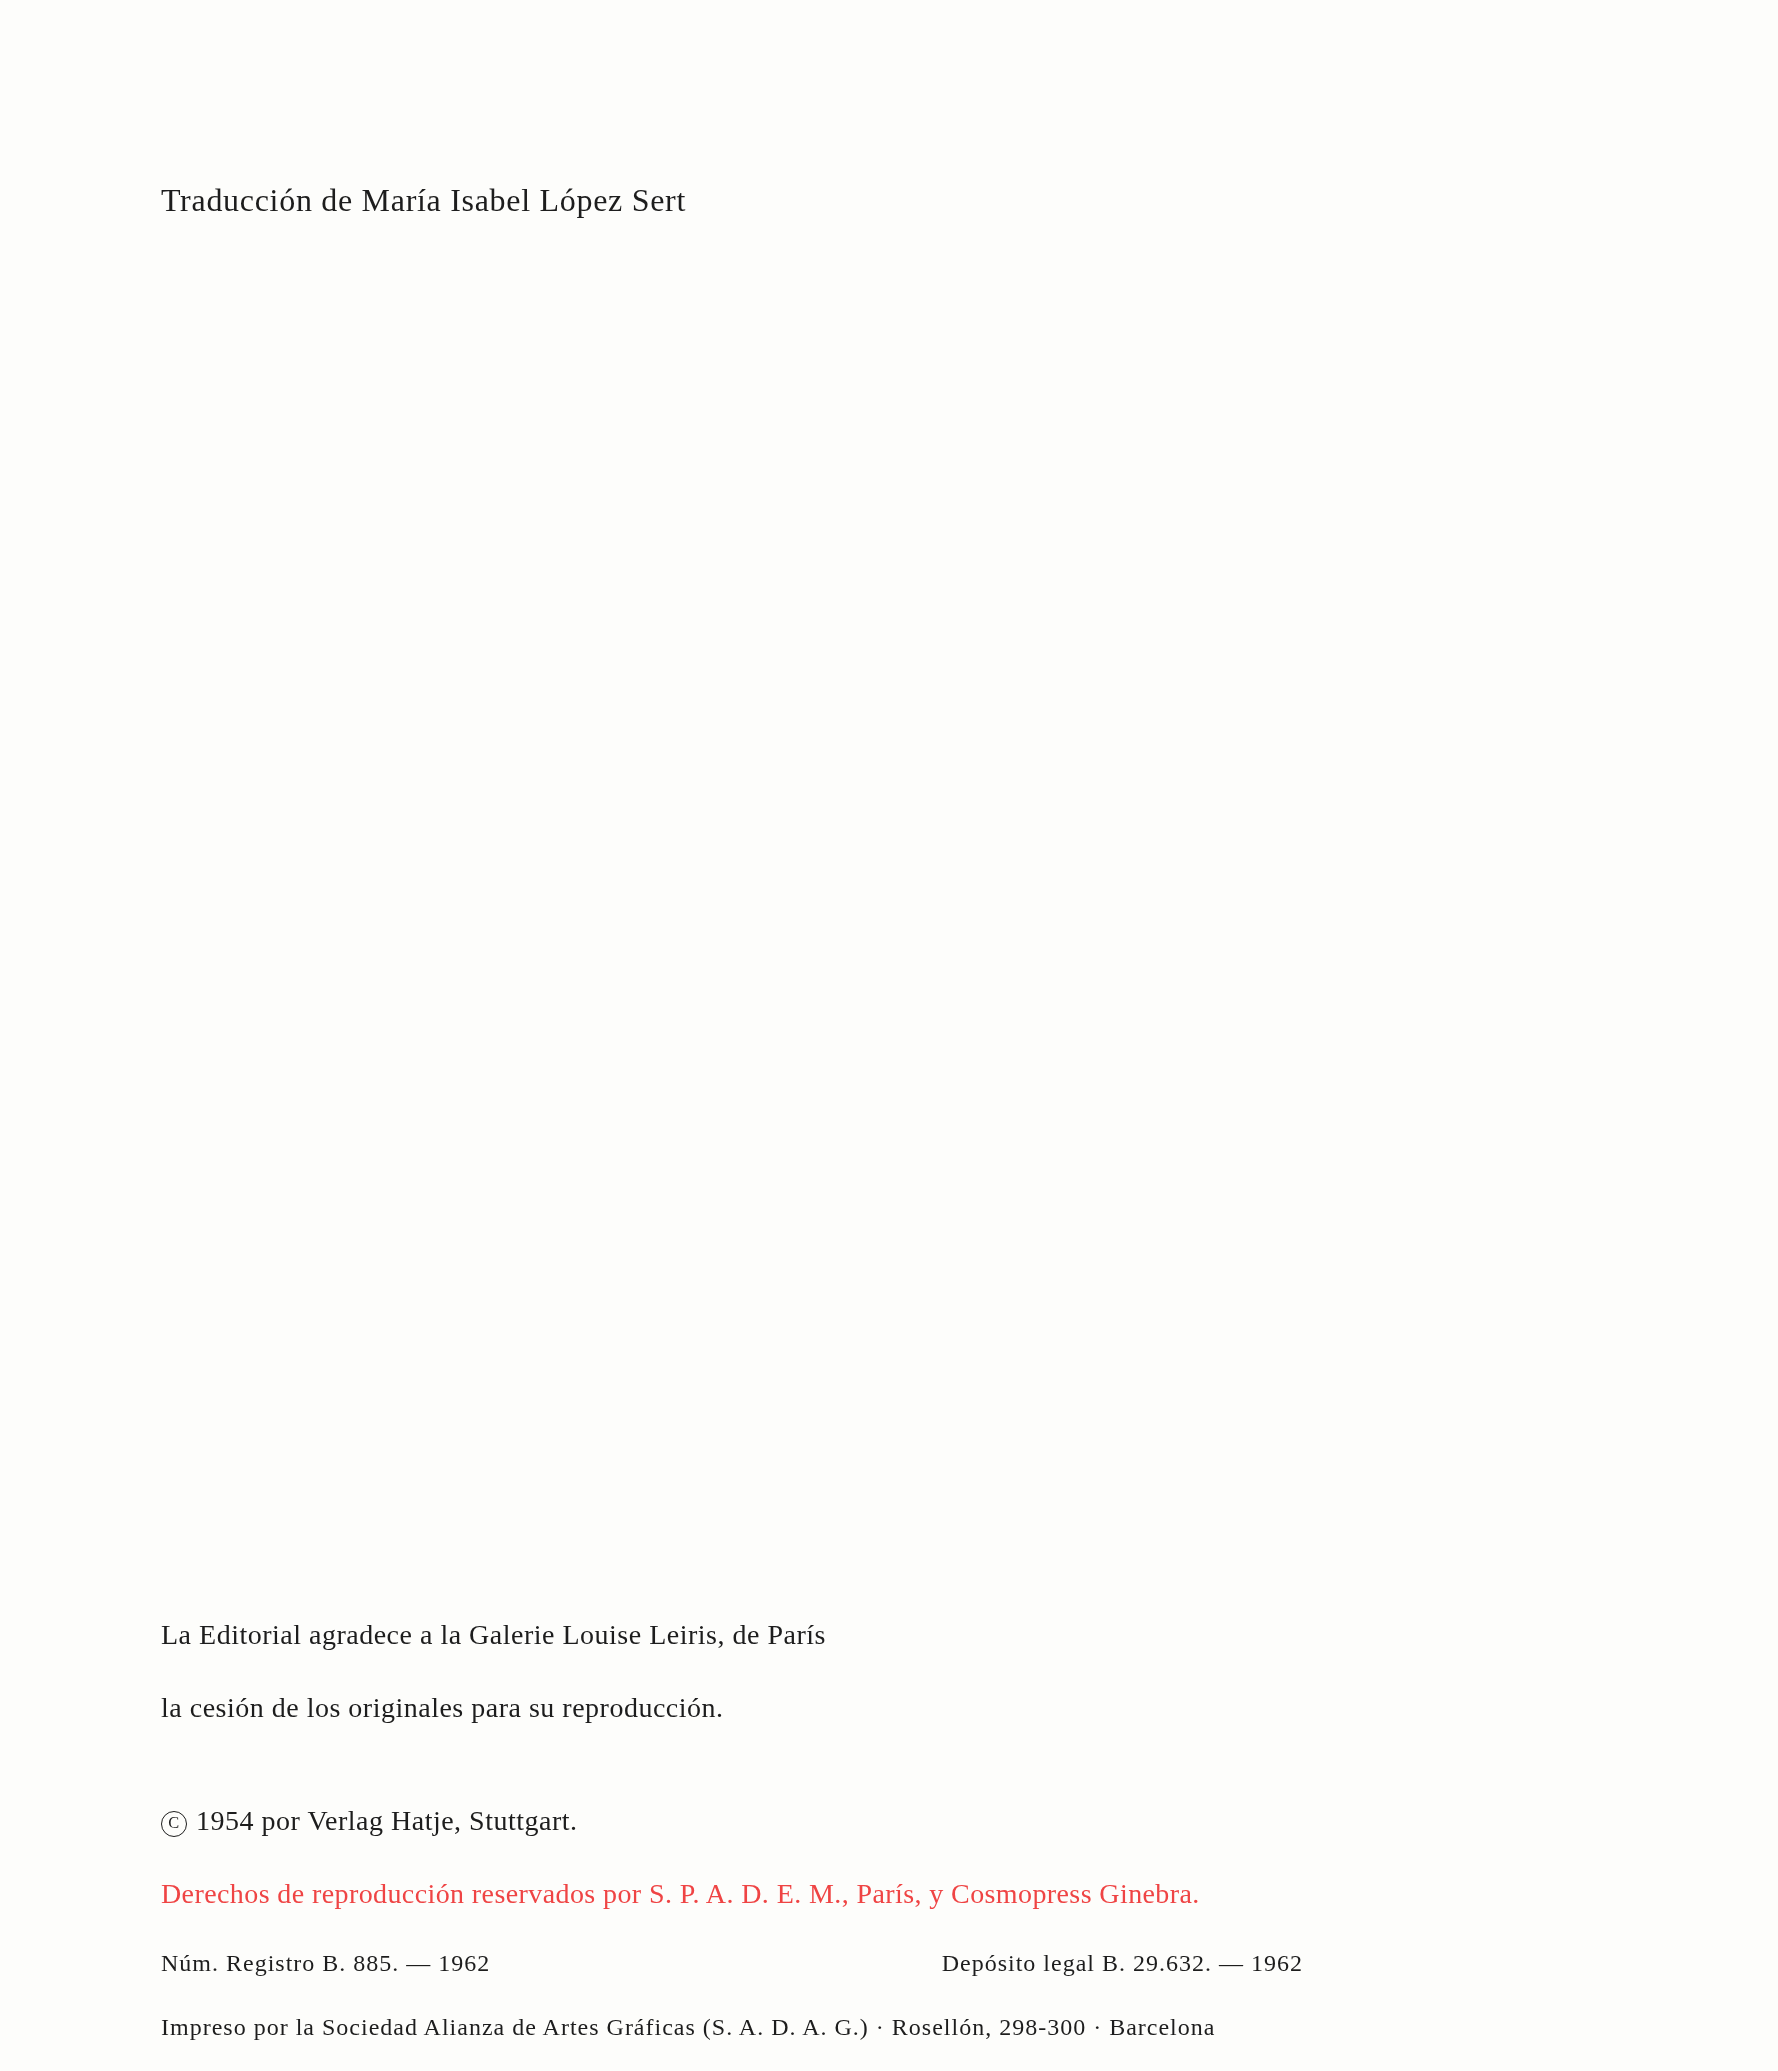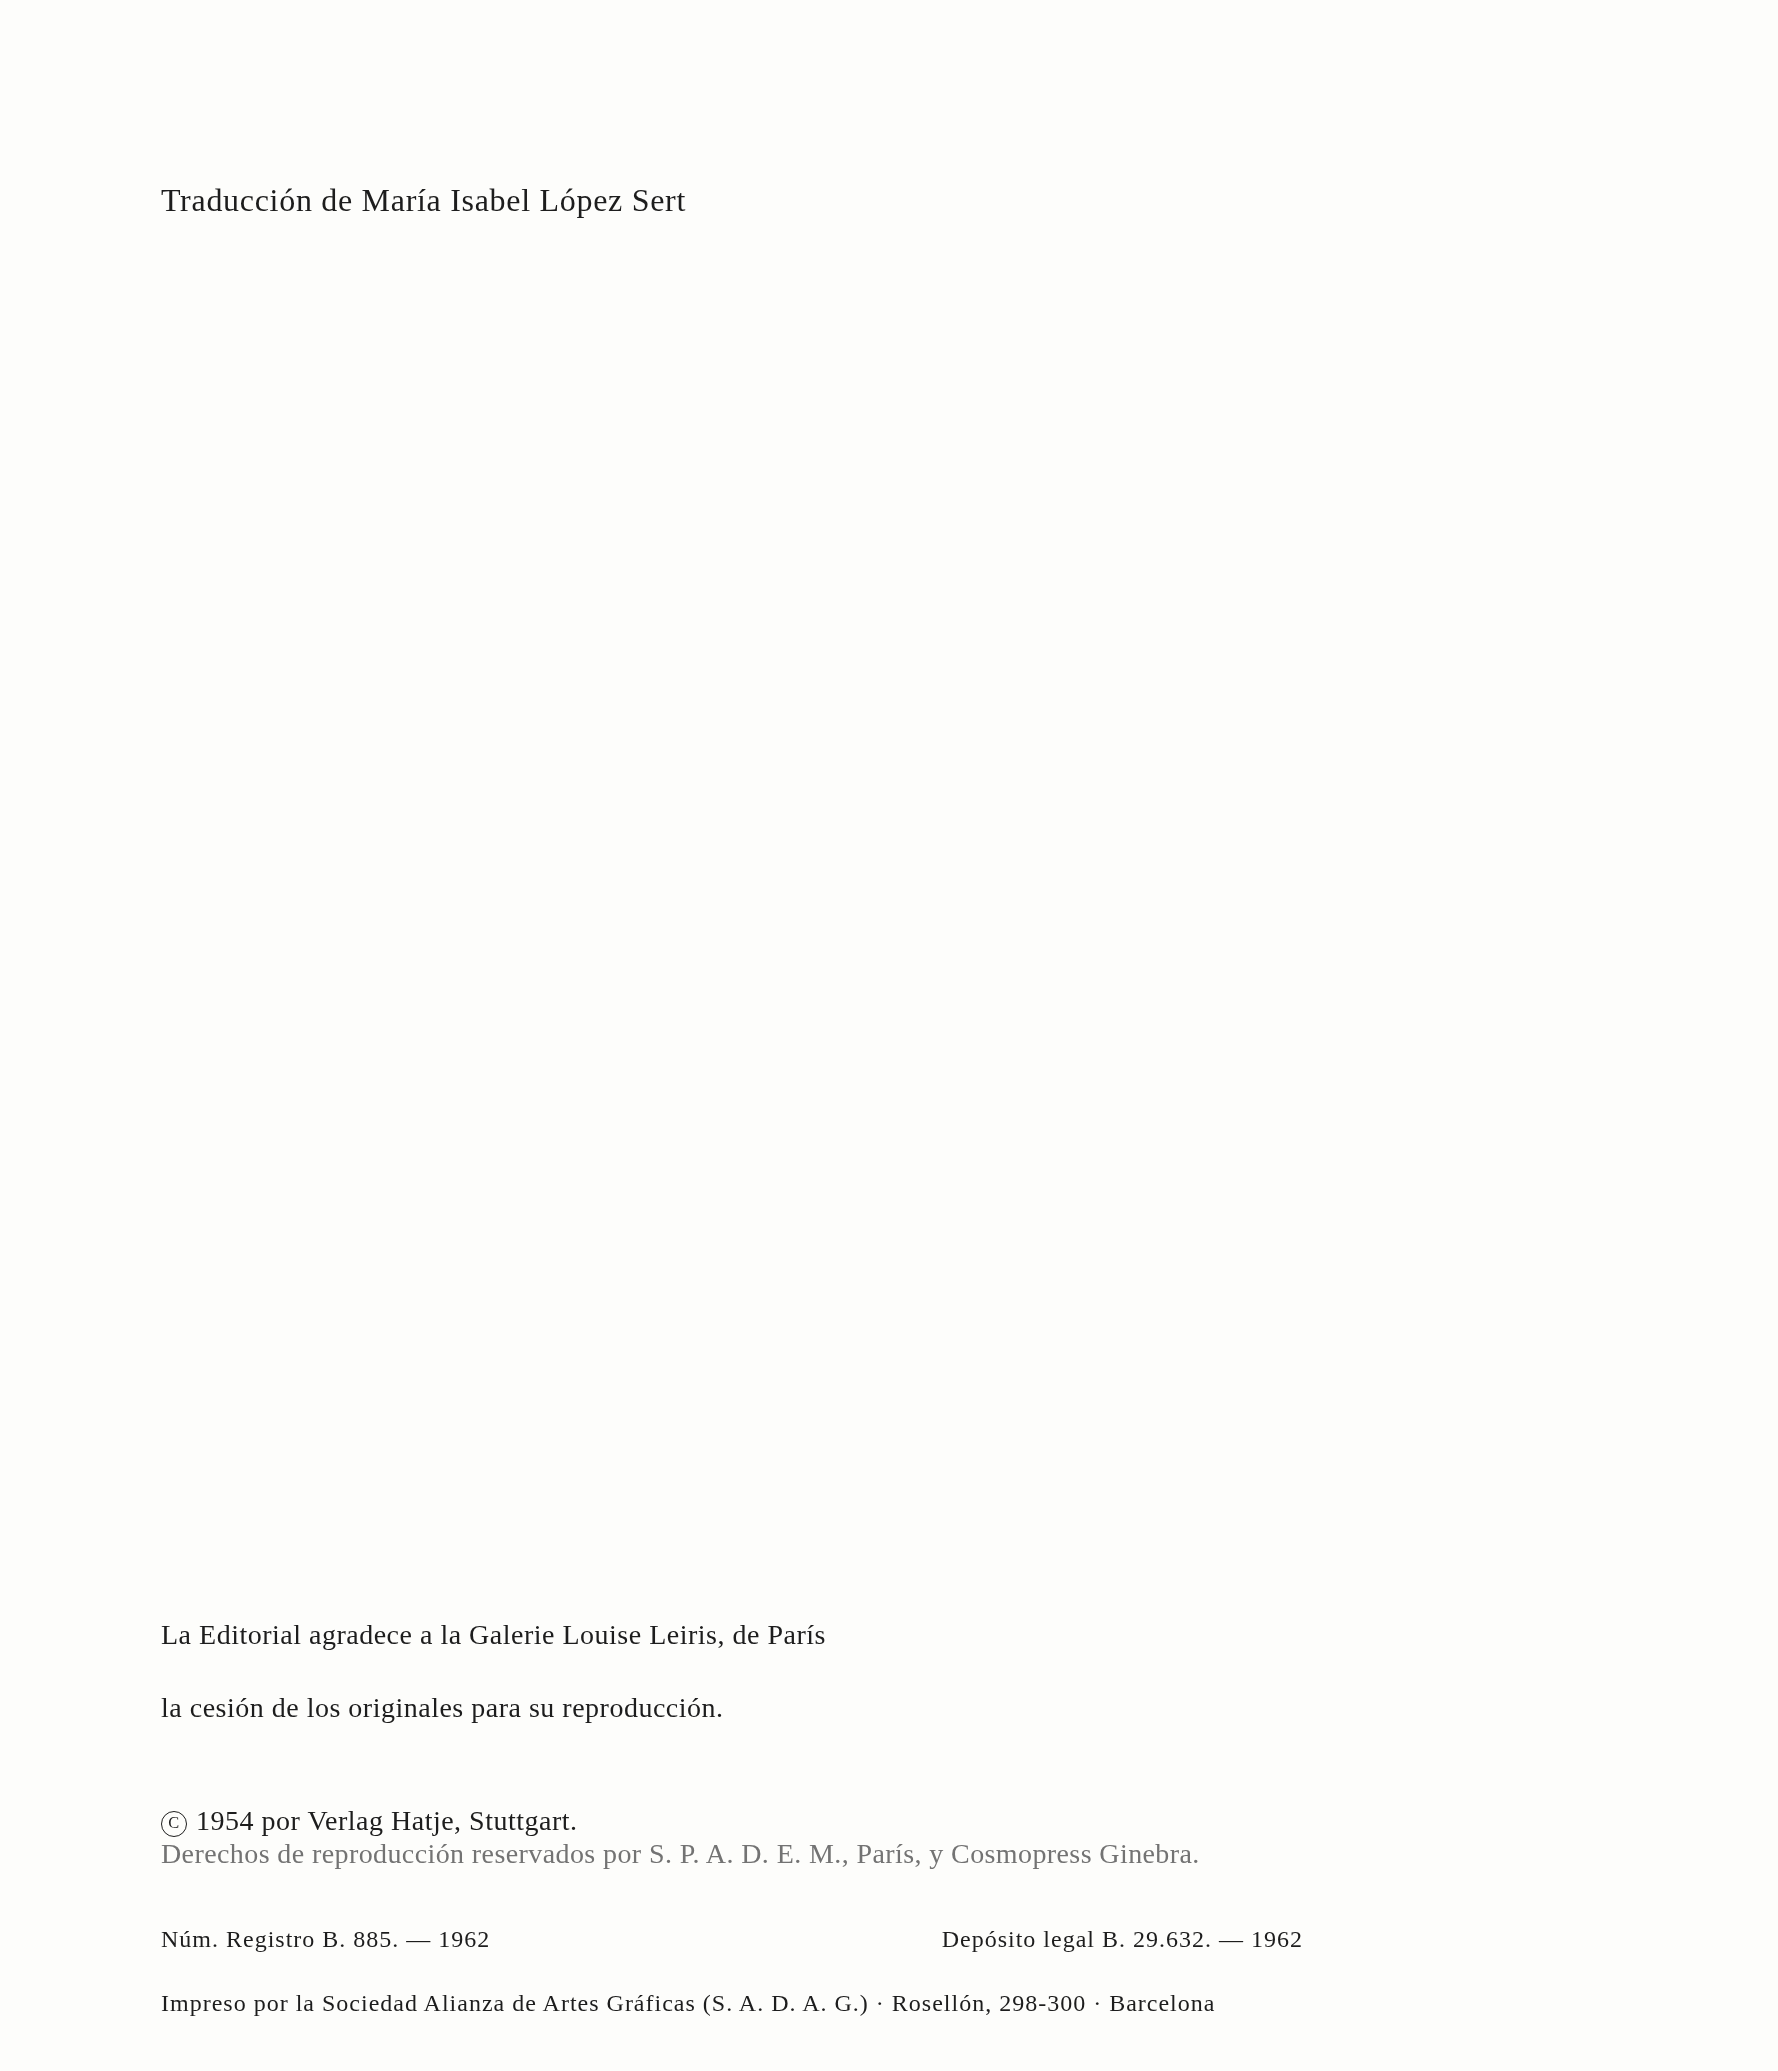--- a/index.html
+++ b/index.html
@@ -70,36 +70,37 @@
     border: 1.5px solid #1d1d1d;
     border-radius: 50%;
     font-size: 16.4px;
     line-height: 1;
     font-family: "Liberation Serif", serif;
     position: relative;
     top: -1.8px;
   }
 
   .rights {
+    margin-top: 40px;
     font-size: 28px;
     letter-spacing: 0.4px;
-    color: #737373;
+    color: #ef4444;
     white-space: nowrap;
   }
 
   .registry-row {
     margin-top: 40px;
     display: flex;
     justify-content: space-between;
     width: 1142px;
     font-size: 24px;
     letter-spacing: 1px;
     color: #1d1d1d;
   }
-  .registry-row .cell { white-space: nowrap; margin-top: 16px; }
+  .registry-row .cell { white-space: nowrap; }
 
   .printer {
     margin-top: 37px;
     font-size: 24px;
     letter-spacing: 1px;
     color: #1d1d1d;
     white-space: nowrap;
     font-family: Liberation Serif, serif;
   }
 </style>

